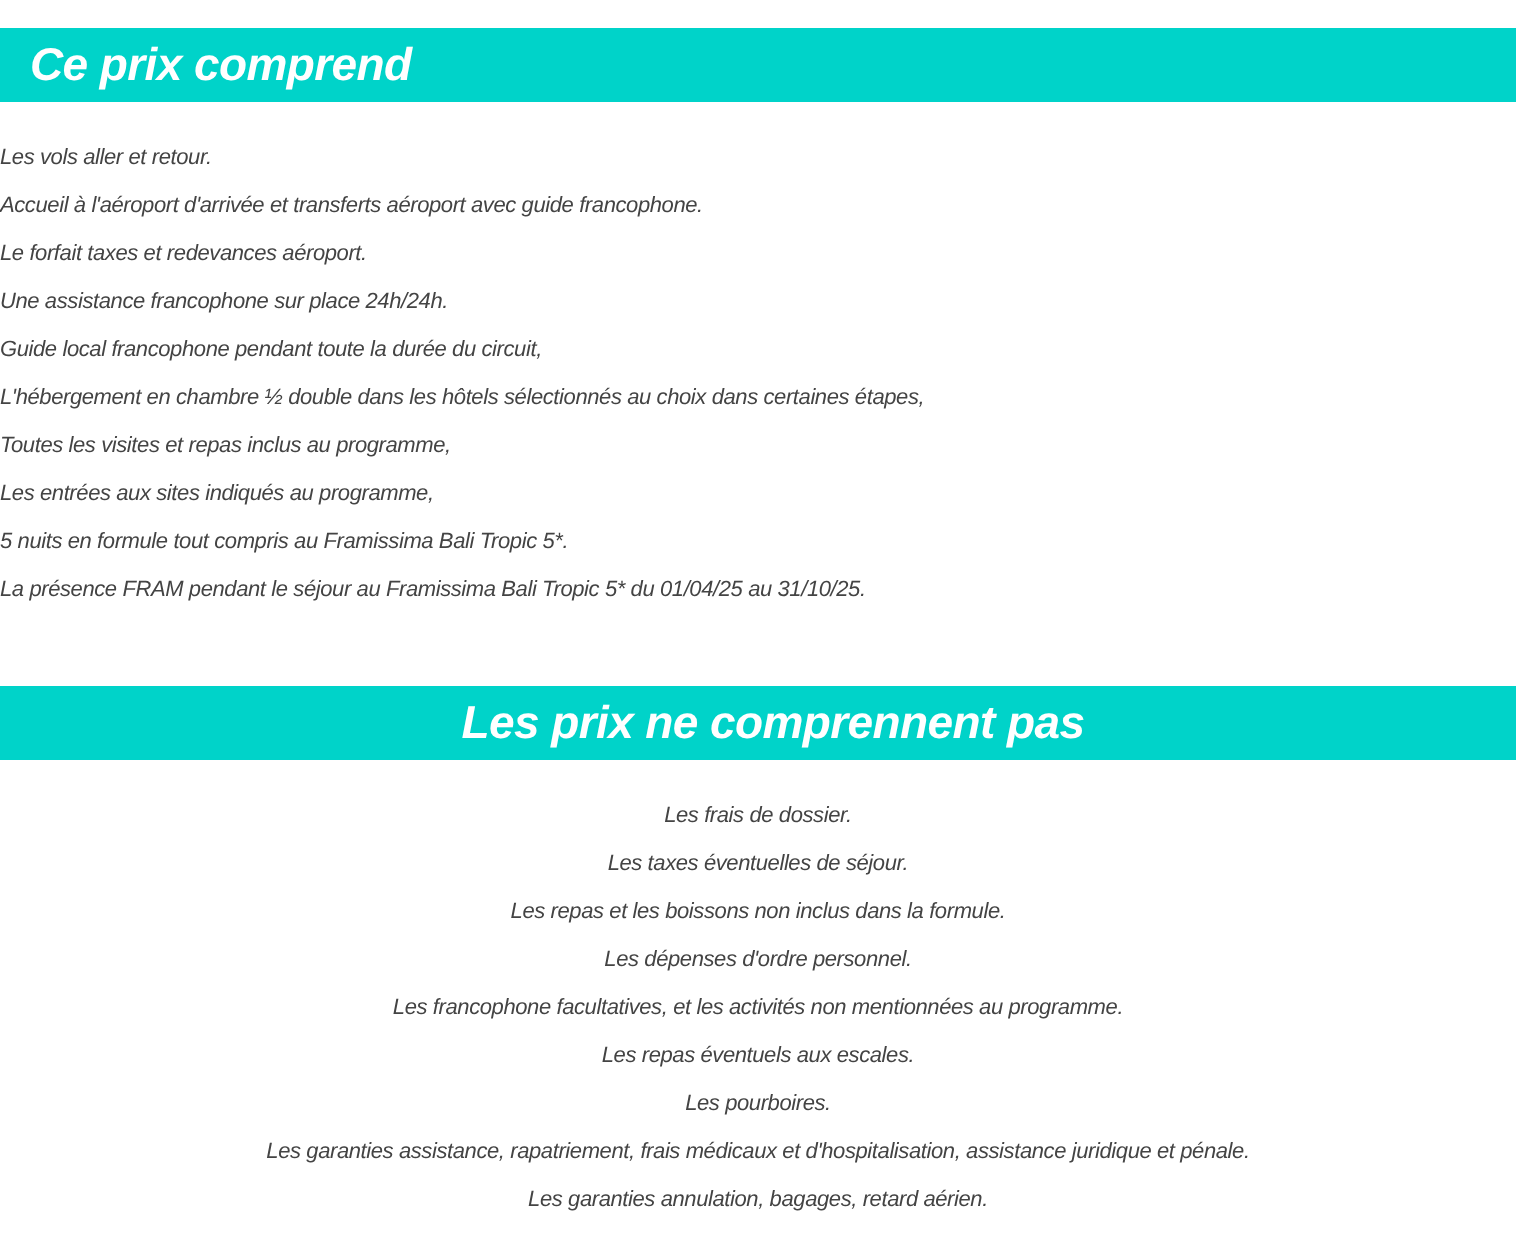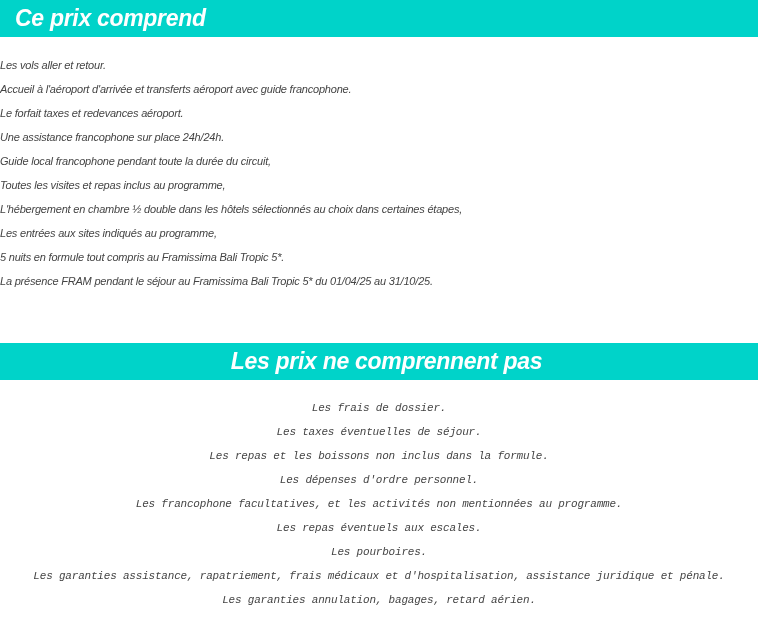--- a/index.html
+++ b/index.html
@@ -19,38 +19,38 @@
     .list { list-style: none; margin: 0; padding: 0; }
     .list li {
       font-style: italic;
       font-size: 11px;
       color: #444444;
       height: 24px;
       line-height: 24px;
       white-space: nowrap;
       letter-spacing: -0.2px;
     }
-    #sec1 { position: absolute; top: 0; left: 0; width: 758px; }
+    #sec1 { position: absolute; top: 14px; left: 0; width: 758px; }
     #sec1 .list { margin-top: 16px; }
     #sec2 { position: absolute; top: 343px; left: 0; width: 758px; text-align: center; }
-    #sec2 .list { margin-top: 16px; font-family: Liberation Mono, monospace; }
+    #sec2 .list { margin-top: 16px; }
   </style>
 </head>
 <body>
 
 <section id="sec1">
   <h2 class="section-header" style="margin:0">Ce prix comprend</h2>
   <ul class="list">
     <li>Les vols aller et retour.</li>
     <li>Accueil à l'aéroport d'arrivée et transferts aéroport avec guide francophone.</li>
     <li>Le forfait taxes et redevances aéroport.</li>
     <li>Une assistance francophone sur place 24h/24h.</li>
     <li>Guide local francophone pendant toute la durée du circuit,</li>
+    <li>L'hébergement en chambre ½ double dans les hôtels sélectionnés au choix dans certaines étapes,</li>
     <li>Toutes les visites et repas inclus au programme,</li>
-    <li>L'hébergement en chambre ½ double dans les hôtels sélectionnés au choix dans certaines étapes,</li>
     <li>Les entrées aux sites indiqués au programme,</li>
     <li>5 nuits en formule tout compris au Framissima Bali Tropic 5*.</li>
     <li>La présence FRAM pendant le séjour au Framissima Bali Tropic 5* du 01/04/25 au 31/10/25.</li>
   </ul>
 </section>
 
 <section id="sec2">
   <h2 class="section-header" style="margin:0">Les prix ne comprennent pas</h2>
   <ul class="list">
     <li>Les frais de dossier.</li>

